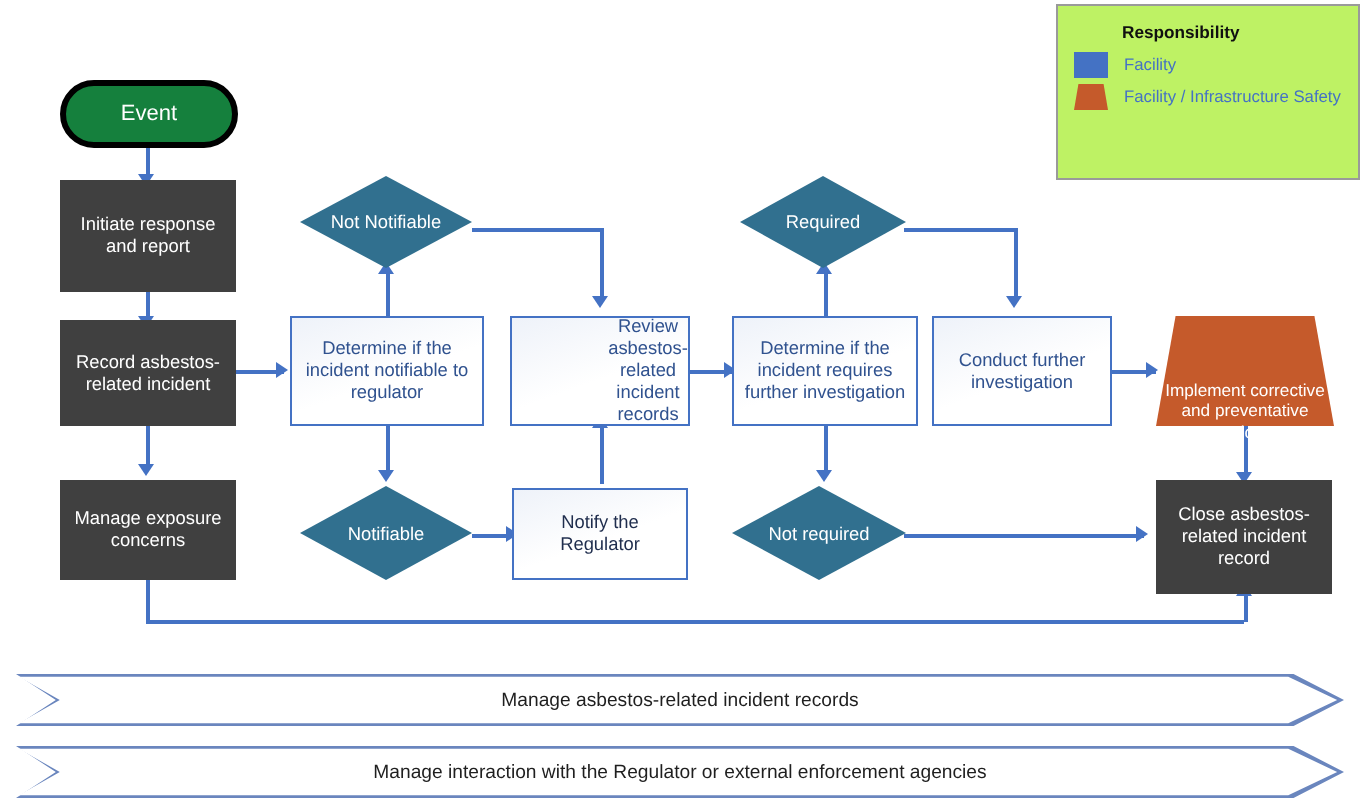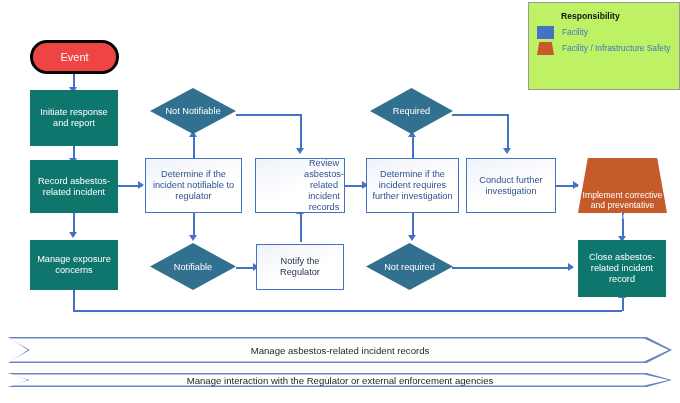--- a/index.html
+++ b/index.html
@@ -7,32 +7,32 @@
     font-family:"Liberation Sans", sans-serif;
     width:680px;height:403px;position:relative;overflow:hidden;
   }
   #canvas{position:absolute;left:0;top:0;width:680px;height:403px;}
   .node{position:absolute;box-sizing:border-box;display:flex;align-items:center;
         justify-content:center;text-align:center;line-height:1.18;}
   .node span{display:block;padding:0 3px;}
 
   
   .box-blue{
-    background:#0f766e;color:#ffffff;font-size:9.2px;
+    background:#404040;color:#ffffff;font-size:9.2px;
   }
   
   .box-white{
     background:linear-gradient(160deg,#eef2f9 0%,#ffffff 55%);
     border:1px solid #4472C4;color:#30528f;font-size:9.2px;
   }
   .box-white.dark-text{color:#1f2d4d;}
 
   
   .terminator{
-    background:#ef4444;color:#ffffff;border:3px solid #000000;
+    background:#15803d;color:#ffffff;border:3px solid #000000;
     border-radius:999px;font-size:11px;
   }
 
   
   .diamond{position:absolute;}
   .diamond .dshape{
     position:absolute;left:0;top:0;width:100%;height:100%;
     background:#31708F;
     clip-path:polygon(50% 0%,100% 50%,50% 100%,0% 50%);
   }
@@ -239,19 +239,19 @@
       <div class="ltext">Facility / Infrastructure Safety</div>
     </div>
   </div>
 
   <div class="banner" style="left:8px;top:337px;width:664px;height:26px;">
     <div class="bfill"></div>
     <div class="binner"></div>
     <div class="blabel">Manage asbestos-related incident records</div>
   </div>
 
-  <div class="banner" style="left:8px;top:373px;width:664px;height:14px;">
+  <div class="banner" style="left:8px;top:373px;width:664px;height:26px;">
     <div class="bfill"></div>
     <div class="binner"></div>
     <div class="blabel">Manage interaction with the Regulator or external enforcement agencies</div>
   </div>
 
 </div>
 
 </body></html>

